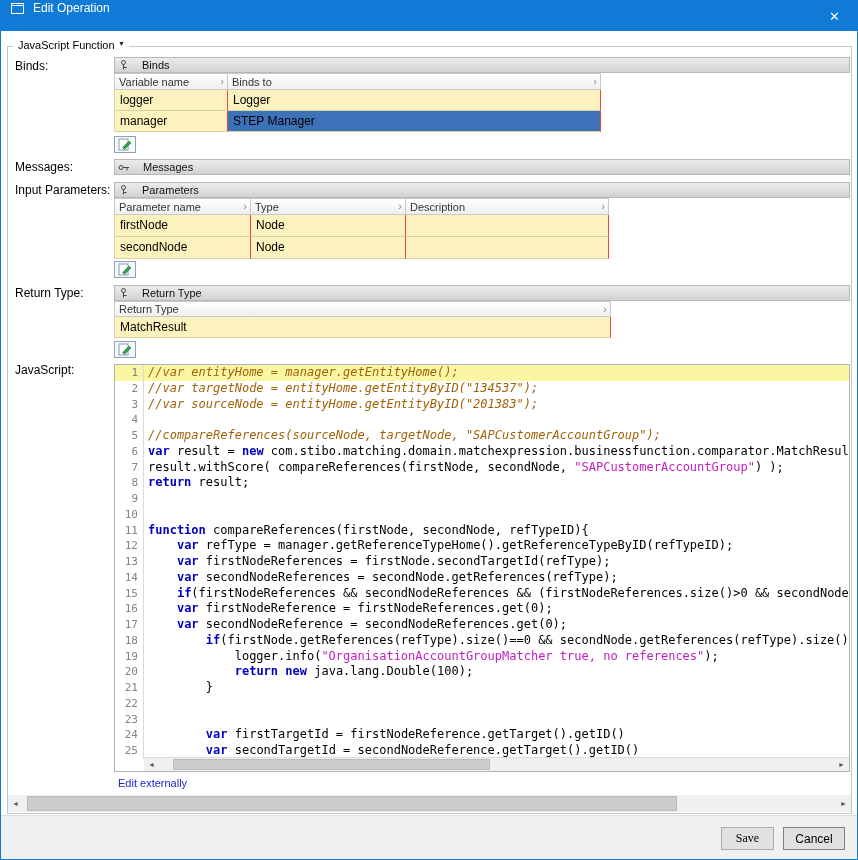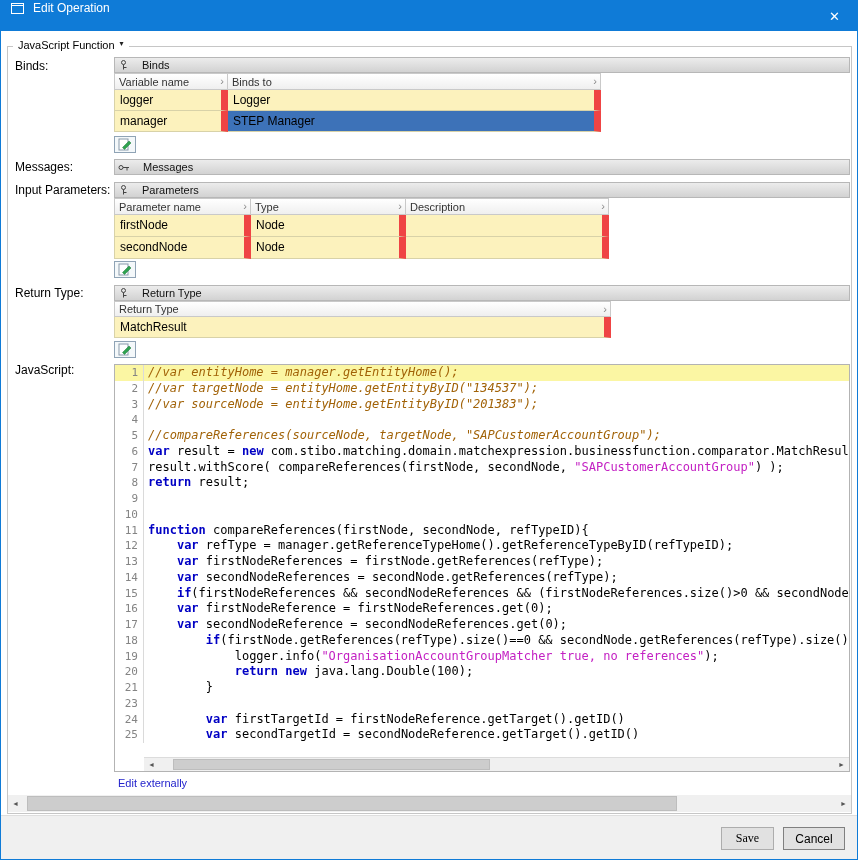--- a/index.html
+++ b/index.html
@@ -35,21 +35,21 @@
   
   .colhdr { position:absolute; left:113px; display:flex; height:17px; z-index:2; }
   .col { position:relative; border:1px solid #c9c9c9; border-left:none;
          background:linear-gradient(#ffffff,#efefef); font-size:11px; color:#333;
          display:flex; align-items:center; padding:0 4px; cursor:pointer; overflow:hidden; }
   .col:first-child { border-left:1px solid #c9c9c9; }
   .chev { position:absolute; right:3px; color:#8a8a8a; font-size:11px; line-height:1; }
 
   
   .trow { position:absolute; left:113px; display:flex; z-index:2; }
-  .cell { height:100%; background:#fcf2bd; border-right:7px solid #ef4444;
+  .cell { height:100%; background:#fcf2bd; border-right:1px solid #ef4444;
           border-bottom:1px solid #d8d2a8; font-size:12px; color:#000; padding:3px 5px 0;
           overflow:hidden; white-space:nowrap; cursor:text; }
   .cell:first-child { border-left:1px solid #d8d2a8; }
   .cell.sel { background:#3d72b8; color:#000; }
 
   
   .editbtn { position:absolute; left:113px; width:22px; height:17px; background:#f4f8fa;
              border:1px solid #8fa3b5; display:flex; align-items:center; justify-content:center;
              padding:0; cursor:pointer; z-index:2; }
 
@@ -240,29 +240,30 @@
         <div class="code-line"><span class="ln">3</span><span class="code-text"><span class="tok-cmt">//var sourceNode = entityHome.getEntityByID("201383");</span></span></div>
         <div class="code-line"><span class="ln">4</span><span class="code-text"></span></div>
         <div class="code-line"><span class="ln">5</span><span class="code-text"><span class="tok-cmt">//compareReferences(sourceNode, targetNode, "SAPCustomerAccountGroup");</span></span></div>
         <div class="code-line"><span class="ln">6</span><span class="code-text"><span class="tok-kw">var</span><span class="tok-pln"> result = </span><span class="tok-kw">new</span><span class="tok-pln"> com.stibo.matching.domain.matchexpression.businessfunction.comparator.MatchResult();</span></span></div>
         <div class="code-line"><span class="ln">7</span><span class="code-text"><span class="tok-pln">result.withScore( compareReferences(firstNode, secondNode, </span><span class="tok-str">"SAPCustomerAccountGroup"</span><span class="tok-pln">) );</span></span></div>
         <div class="code-line"><span class="ln">8</span><span class="code-text"><span class="tok-kw">return</span><span class="tok-pln"> result;</span></span></div>
         <div class="code-line"><span class="ln">9</span><span class="code-text"></span></div>
         <div class="code-line"><span class="ln">10</span><span class="code-text"></span></div>
         <div class="code-line"><span class="ln">11</span><span class="code-text"><span class="tok-kw">function</span><span class="tok-pln"> compareReferences(firstNode, secondNode, refTypeID){</span></span></div>
         <div class="code-line"><span class="ln">12</span><span class="code-text"><span class="tok-pln">    </span><span class="tok-kw">var</span><span class="tok-pln"> refType = manager.getReferenceTypeHome().getReferenceTypeByID(refTypeID);</span></span></div>
-        <div class="code-line"><span class="ln">13</span><span class="code-text"><span class="tok-pln">    </span><span class="tok-kw">var</span><span class="tok-pln"> firstNodeReferences = firstNode.getReferences(refType);</span></span></div>
+        <div class="code-line"><span class="ln">13</span><span class="code-text"><span class="tok-pln">    </span><span class="tok-kw">var</span><span class="tok-pln"> firstNodeReferences = firstNode.secondTargetId(refType);</span></span></div>
         <div class="code-line"><span class="ln">14</span><span class="code-text"><span class="tok-pln">    </span><span class="tok-kw">var</span><span class="tok-pln"> secondNodeReferences = secondNode.getReferences(refType);</span></span></div>
         <div class="code-line"><span class="ln">15</span><span class="code-text"><span class="tok-pln">    </span><span class="tok-kw">if</span><span class="tok-pln">(firstNodeReferences &amp;&amp; secondNodeReferences &amp;&amp; (firstNodeReferences.size()&gt;0 &amp;&amp; secondNodeRefe</span></span></div>
         <div class="code-line"><span class="ln">16</span><span class="code-text"><span class="tok-pln">    </span><span class="tok-kw">var</span><span class="tok-pln"> firstNodeReference = firstNodeReferences.get(0);</span></span></div>
         <div class="code-line"><span class="ln">17</span><span class="code-text"><span class="tok-pln">    </span><span class="tok-kw">var</span><span class="tok-pln"> secondNodeReference = secondNodeReferences.get(0);</span></span></div>
         <div class="code-line"><span class="ln">18</span><span class="code-text"><span class="tok-pln">        </span><span class="tok-kw">if</span><span class="tok-pln">(firstNode.getReferences(refType).size()==0 &amp;&amp; secondNode.getReferences(refType).size()==0)</span></span></div>
         <div class="code-line"><span class="ln">19</span><span class="code-text"><span class="tok-pln">            logger.info(</span><span class="tok-str">"OrganisationAccountGroupMatcher true, no references"</span><span class="tok-pln">);</span></span></div>
         <div class="code-line"><span class="ln">20</span><span class="code-text"><span class="tok-pln">            </span><span class="tok-kw">return</span><span class="tok-pln"> </span><span class="tok-kw">new</span><span class="tok-pln"> java.lang.Double(100);</span></span></div>
         <div class="code-line"><span class="ln">21</span><span class="code-text"><span class="tok-pln">        }</span></span></div>
+        <div class="code-line"><span class="ln">22</span><span class="code-text"></span></div>
         <div class="code-line"><span class="ln">23</span><span class="code-text"></span></div>
         <div class="code-line"><span class="ln">24</span><span class="code-text"><span class="tok-pln">        </span><span class="tok-kw">var</span><span class="tok-pln"> firstTargetId = firstNodeReference.getTarget().getID()</span></span></div>
         <div class="code-line"><span class="ln">25</span><span class="code-text"><span class="tok-pln">        </span><span class="tok-kw">var</span><span class="tok-pln"> secondTargetId = secondNodeReference.getTarget().getID()</span></span></div>
       </div>
     <div class="hscroll editor-hscroll">
       <span class="arr">◄</span>
       <div class="track">
         <div class="thumb"></div>
       </div>
       <span class="arr">►</span>

